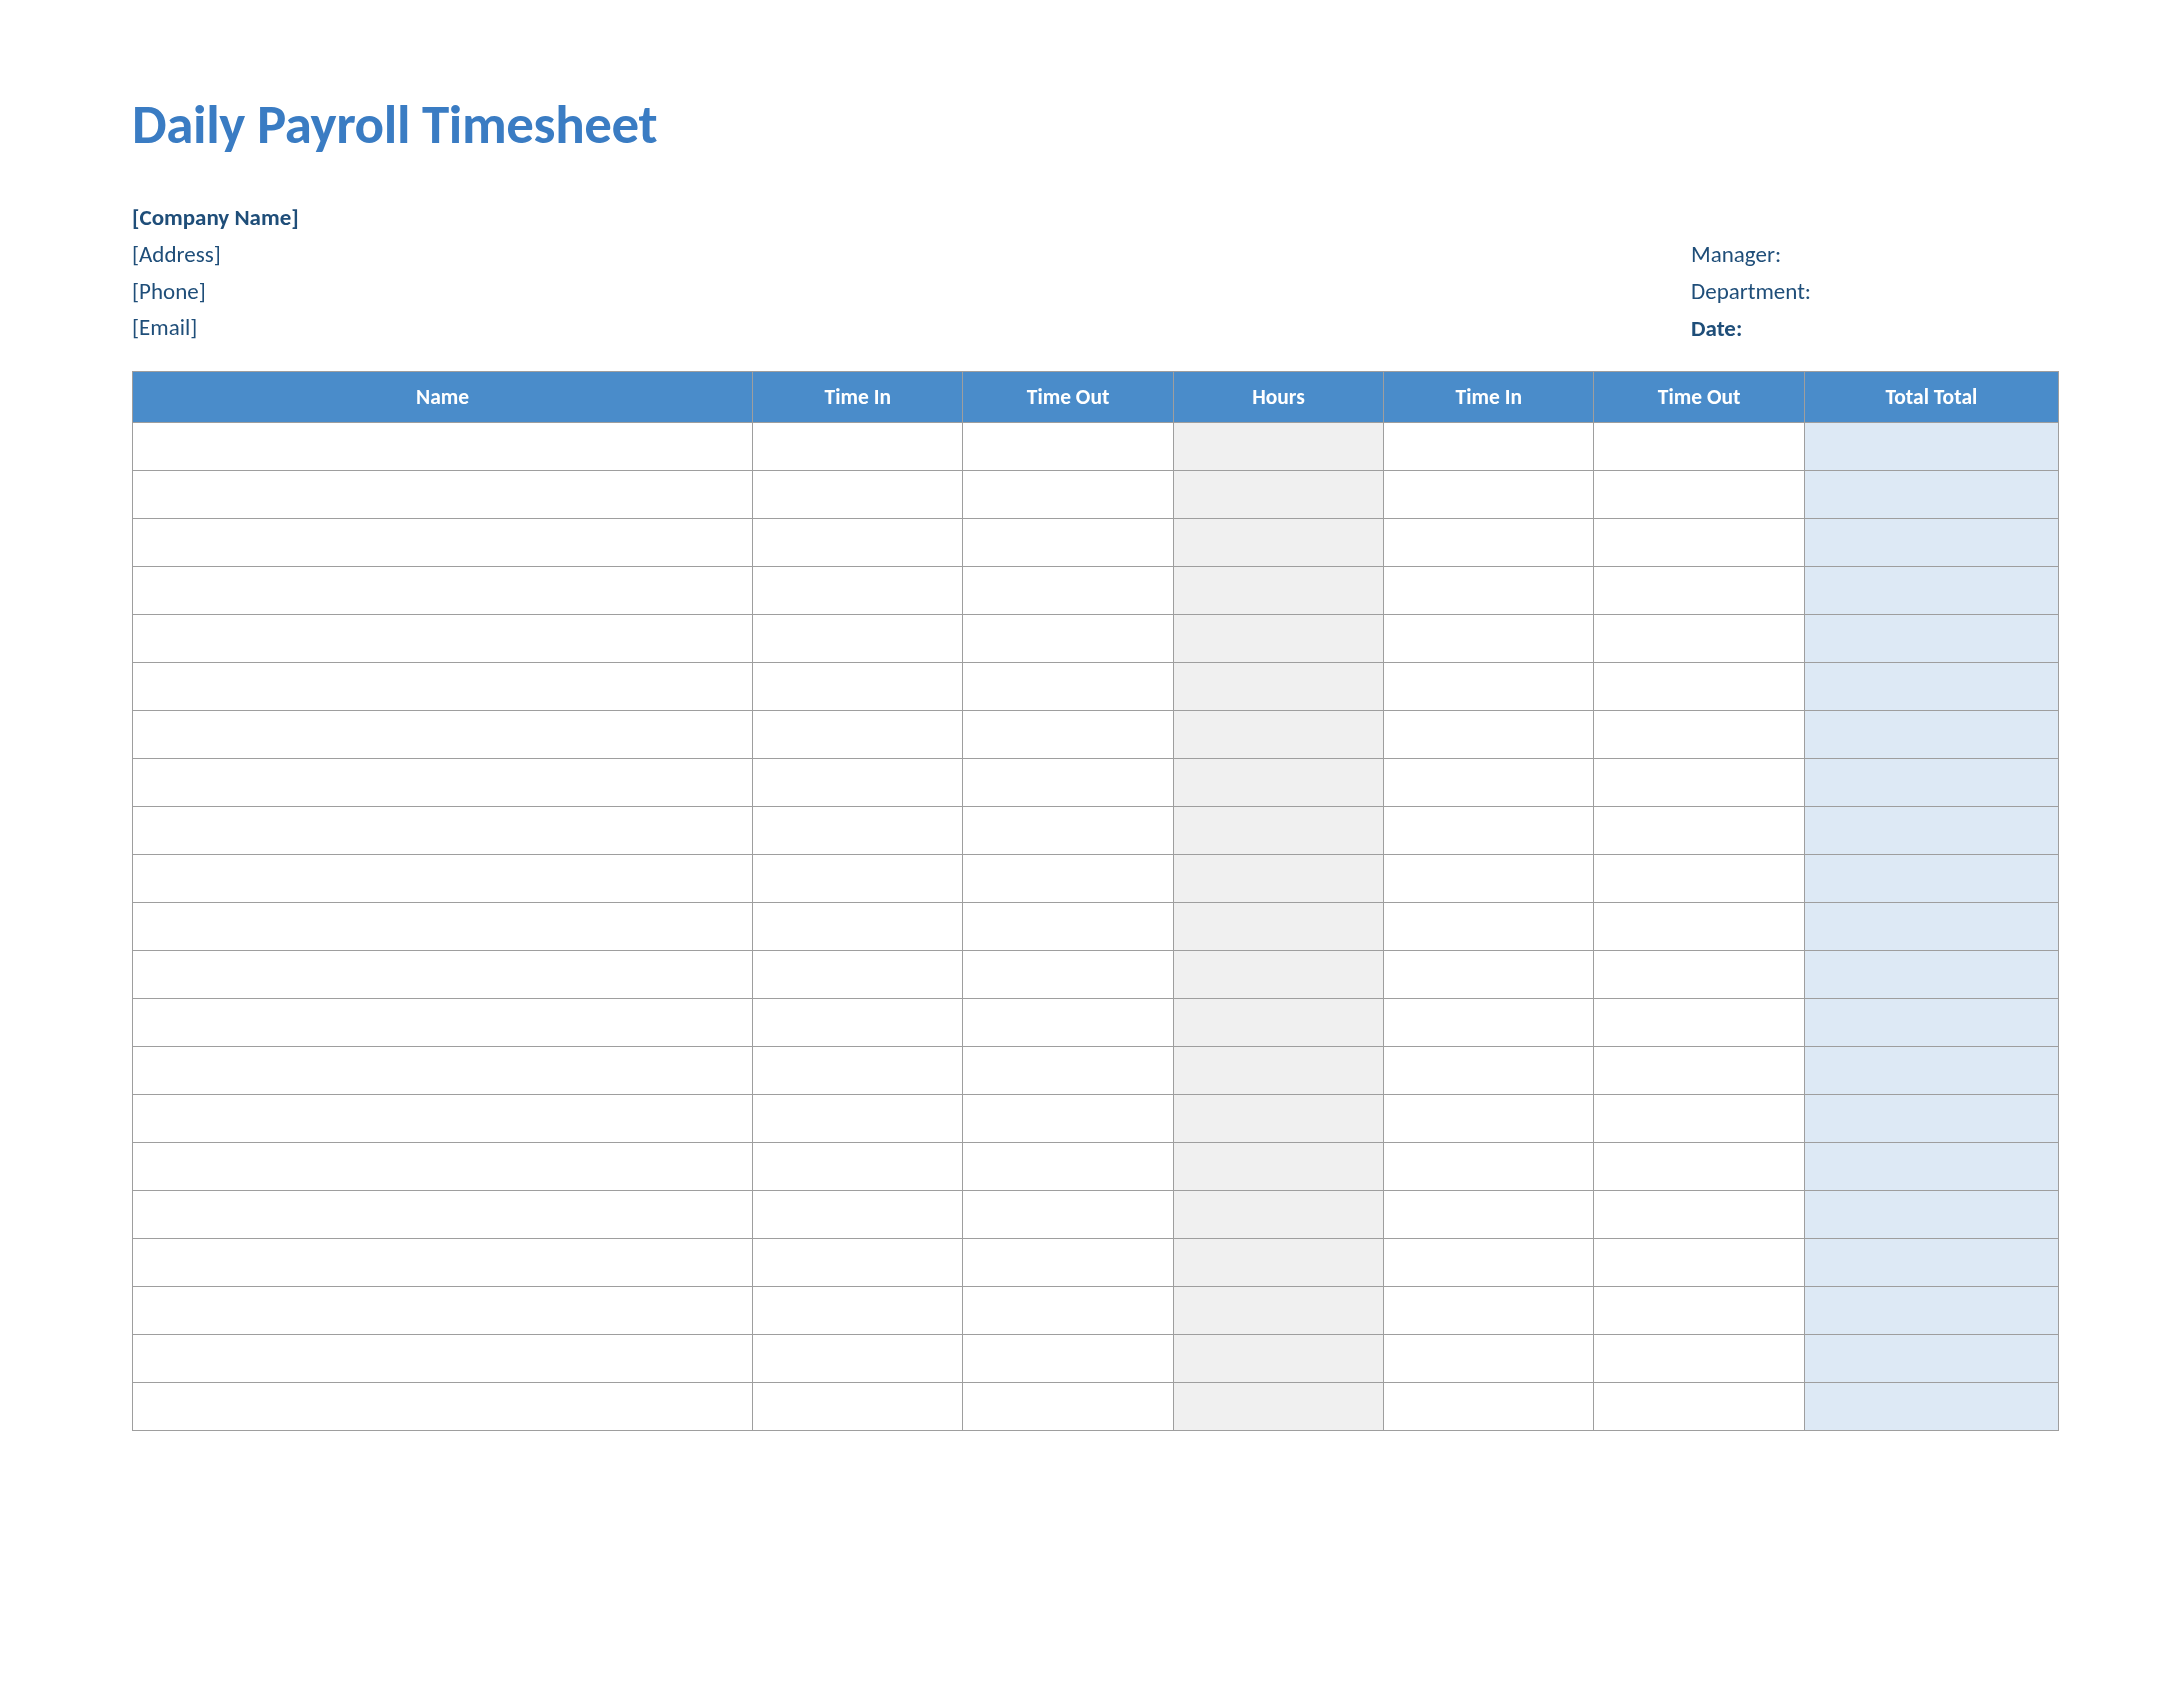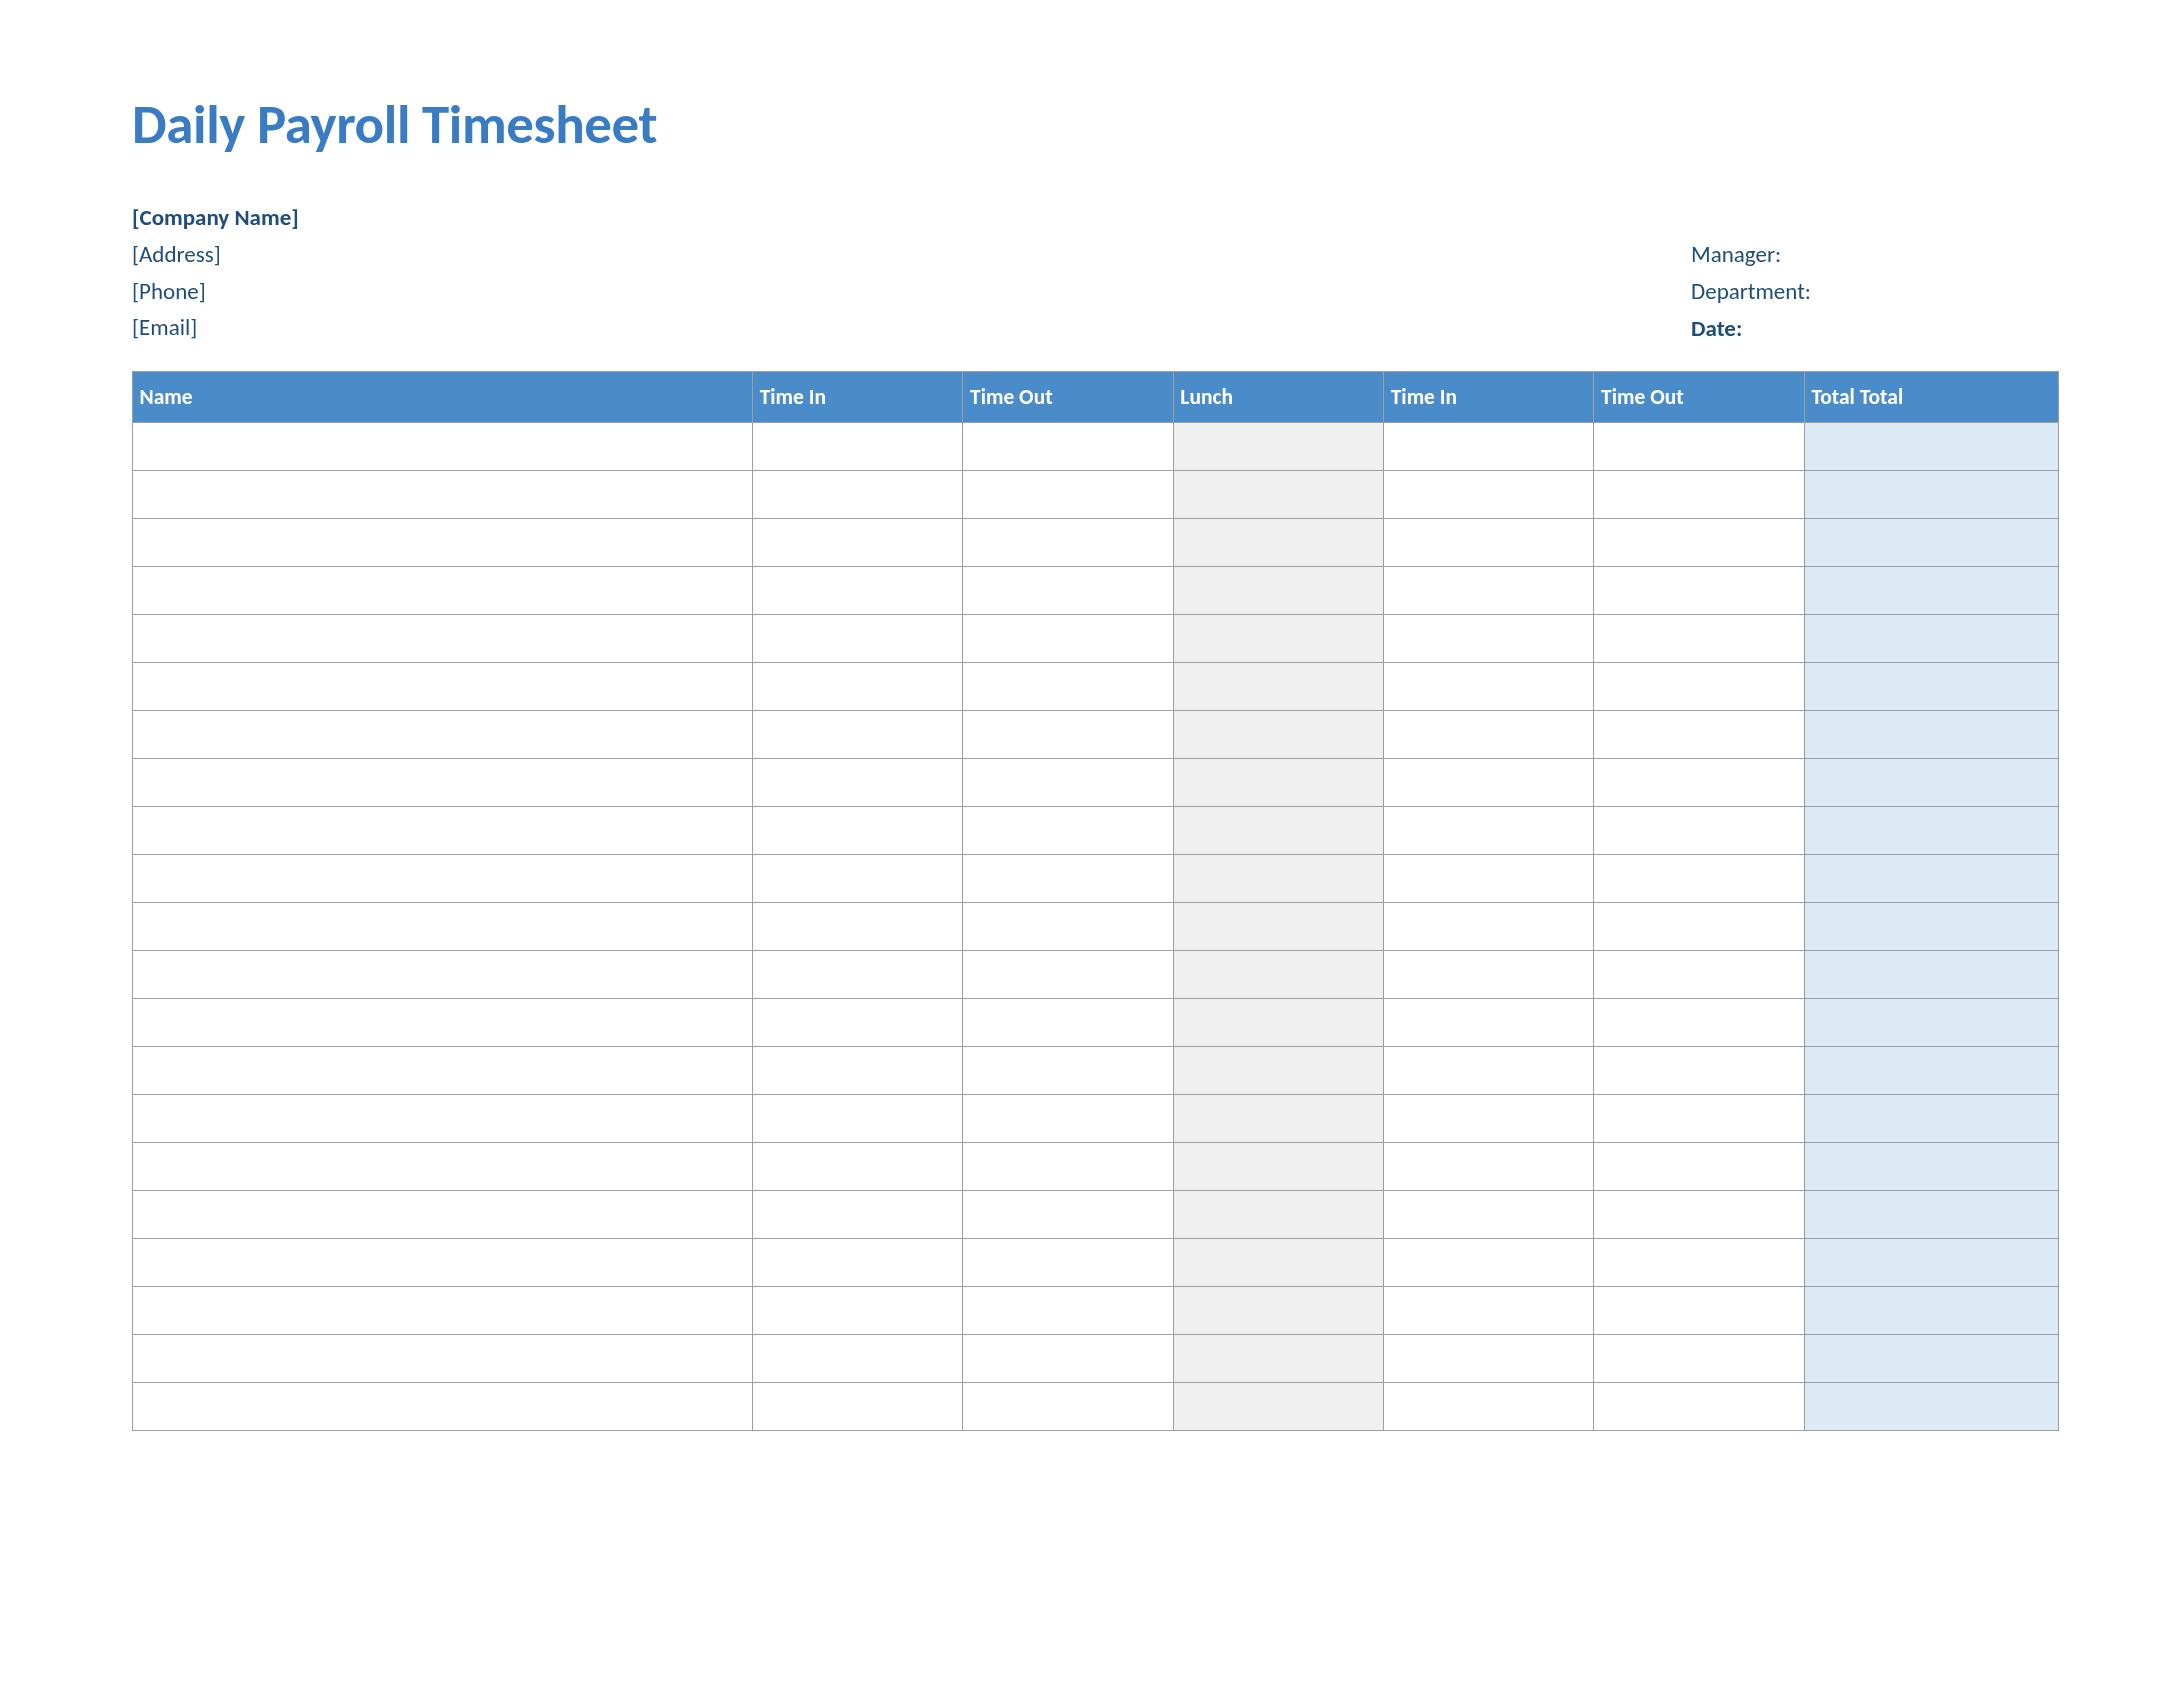--- a/index.html
+++ b/index.html
@@ -50,21 +50,21 @@
     border-collapse: collapse;
     table-layout: fixed;
   }
   table.timesheet th {
     background: #4a8cca;
     color: #ffffff;
     font-weight: 700;
     font-size: 21.5px;
     padding: 11.6px 6.6px;
     border: 1.7px solid #9e9e9e;
-    text-align: left;
+    text-align: center;
   }
   table.timesheet td {
     border: 1.7px solid #9e9e9e;
     height: 48px;
     padding: 0;
     background: #ffffff;
   }
   table.timesheet td.lunch-cell {
     background: #f0f0f0;
   }
@@ -105,21 +105,21 @@
       <col class="col-lunch">
       <col class="col-time">
       <col class="col-time">
       <col class="col-total">
     </colgroup>
     <thead>
       <tr>
         <th>Name</th>
         <th>Time In</th>
         <th>Time Out</th>
-        <th>Lunch</th>
+        <th>Hours</th>
         <th>Time In</th>
         <th>Time Out</th>
         <th>Total Total</th>
       </tr>
     </thead>
     <tbody id="timesheet-body">
         <tr>
           <td></td>
           <td></td>
           <td></td>

